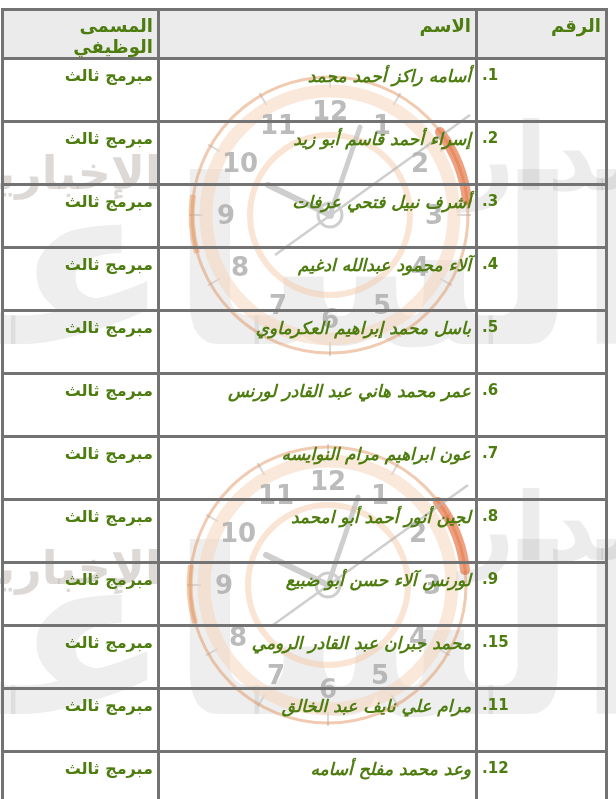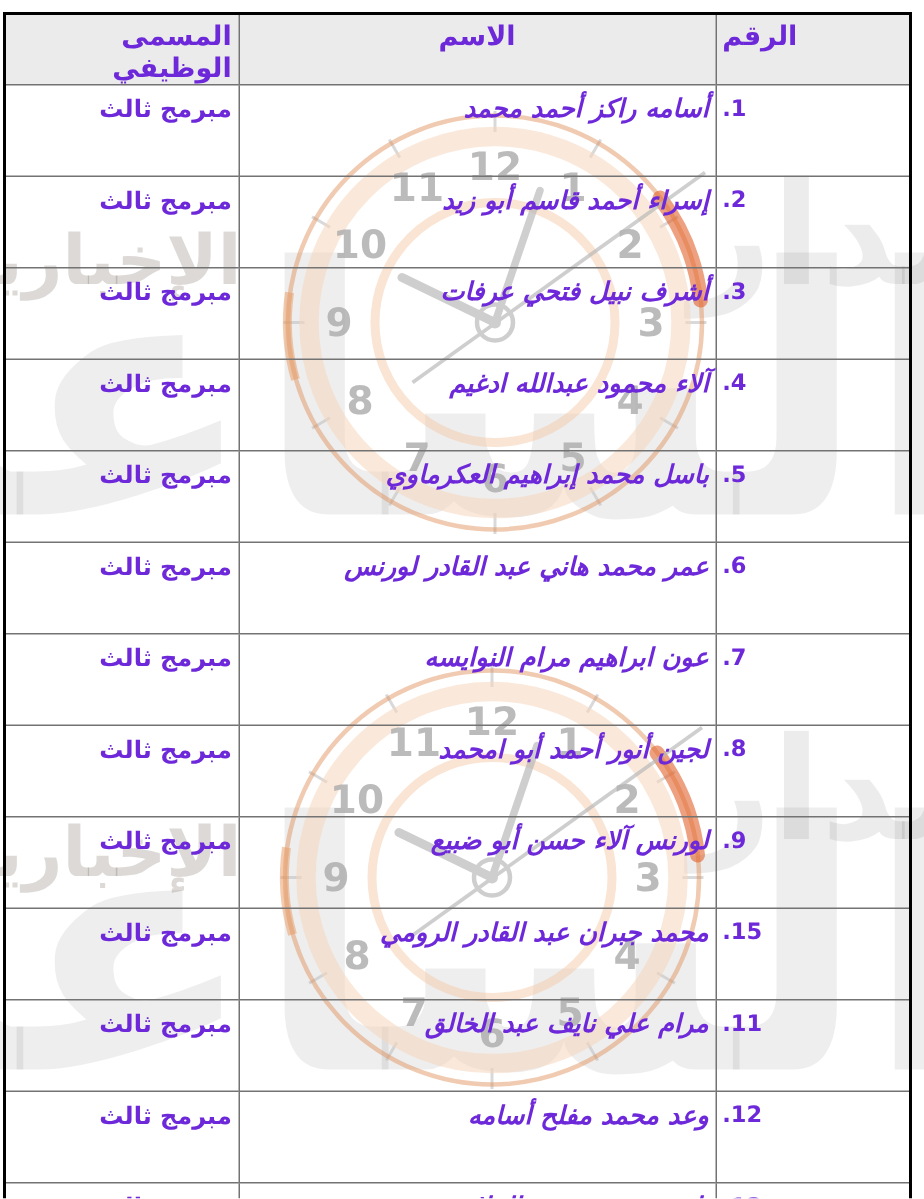--- a/index.html
+++ b/index.html
@@ -30,36 +30,36 @@
   table.roster{
     position:absolute;z-index:1;
     top:8px;right:8px;
     width:604px;
     border-collapse:collapse;
     table-layout:fixed;
     border:2px solid #000;
     background:transparent;
   }
   table.roster th, table.roster td{
-    border:1px solid #737373;
+    border:3px solid #737373;
     vertical-align:top;
-    color:#6d28d9;
+    color:#4d7c0f;
     padding:6px 4px 0 4px;
     overflow:hidden;
   }
   table.roster th{
     height:34px;
     background:#ebebeb;
     font-size:18px;
     font-weight:bold;
     padding-top:4px;
   }
   table.roster td{height:54px;background:transparent;margin-left:40px;}
-  th.h-num{text-align:left;}
-  th.h-name{padding-right:62px;}
+  th.h-num{text-align:right;}
+  th.h-name{text-align:right;padding-right:62px;}
   th.h-job{text-align:right;padding-right:5px;}
   td.c-num{font-size:15px;font-weight:bold;text-align:left;padding-left:34px;}
   td.c-name{font-size:17px;font-weight:bold;text-align:right;padding-right:10px;font-style:italic;}
   td.c-job{font-size:16px;font-weight:bold;text-align:right;padding-right:5px;}
 </style>
 </head>
 <body>
 
 <div class="page">
 

